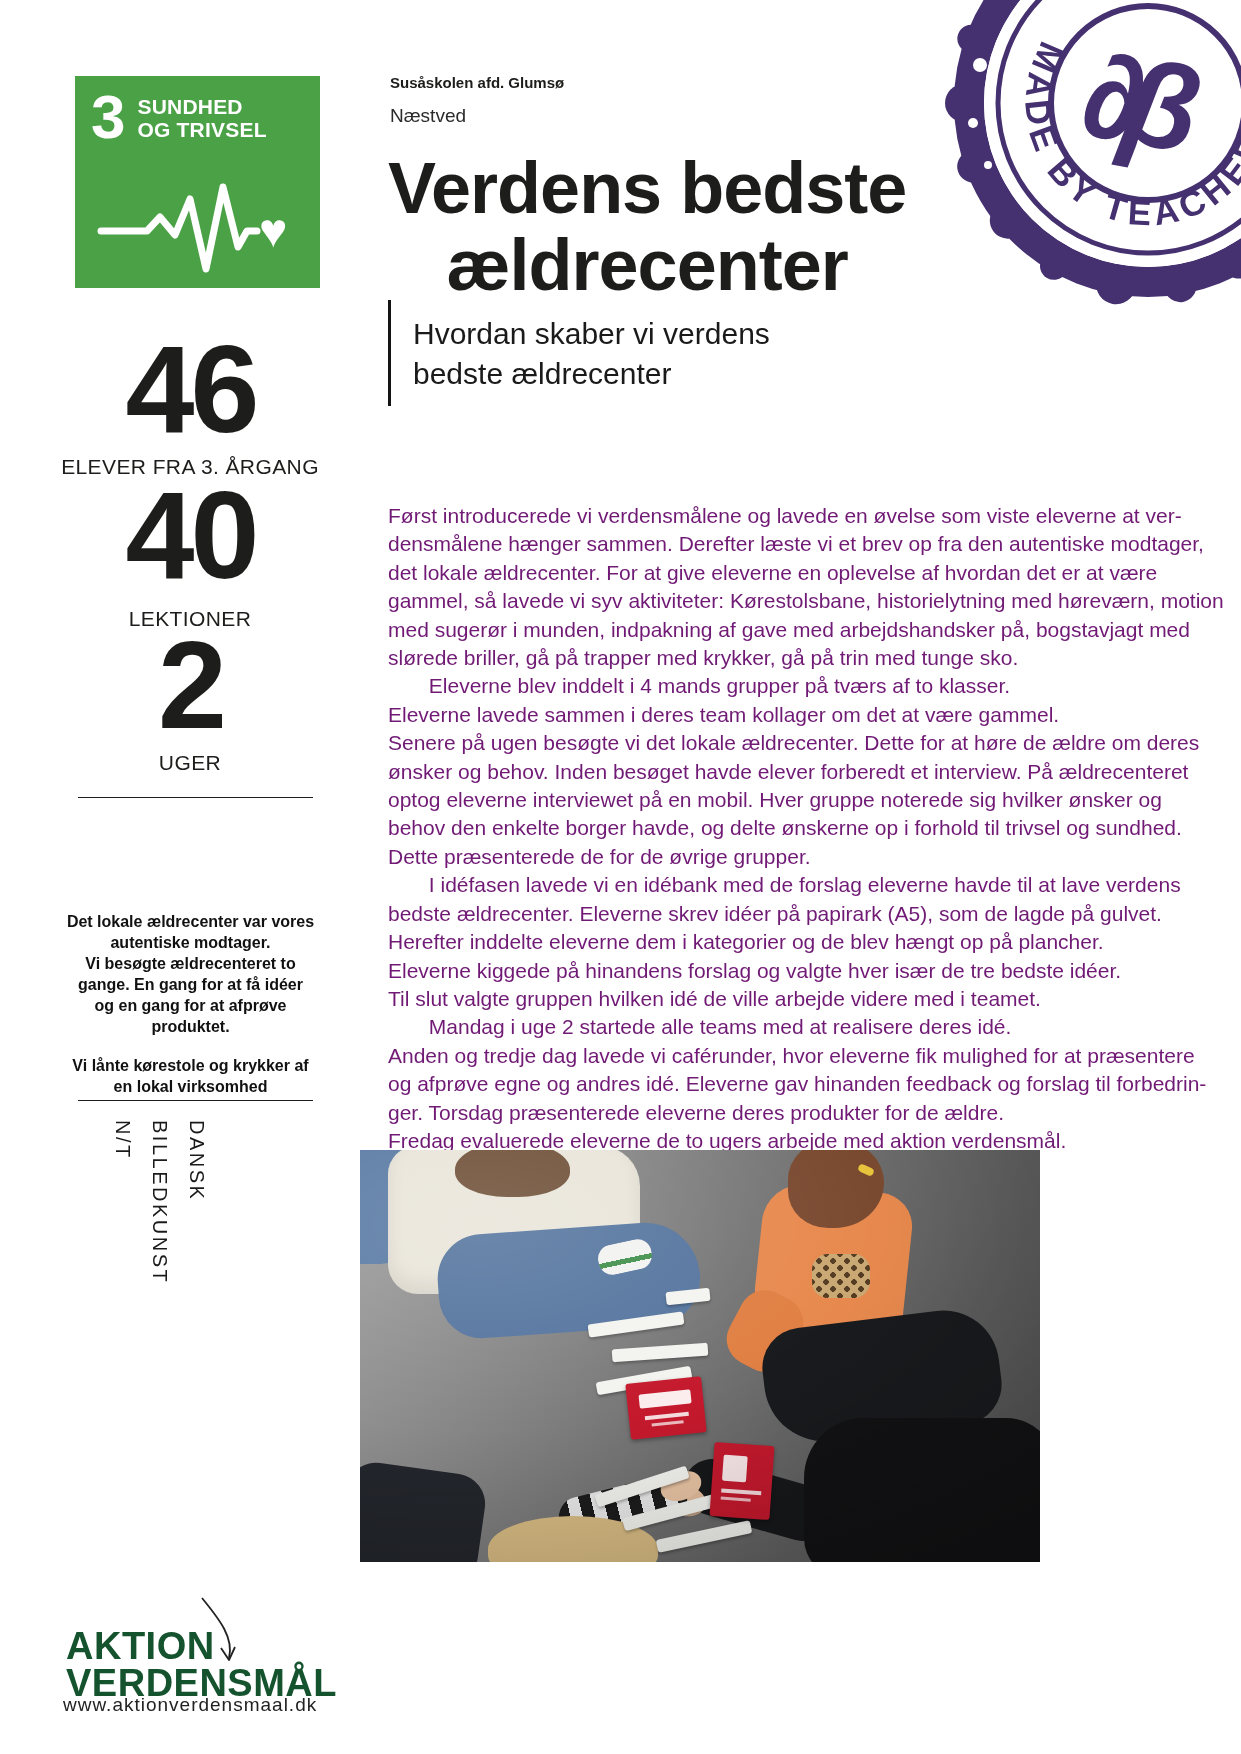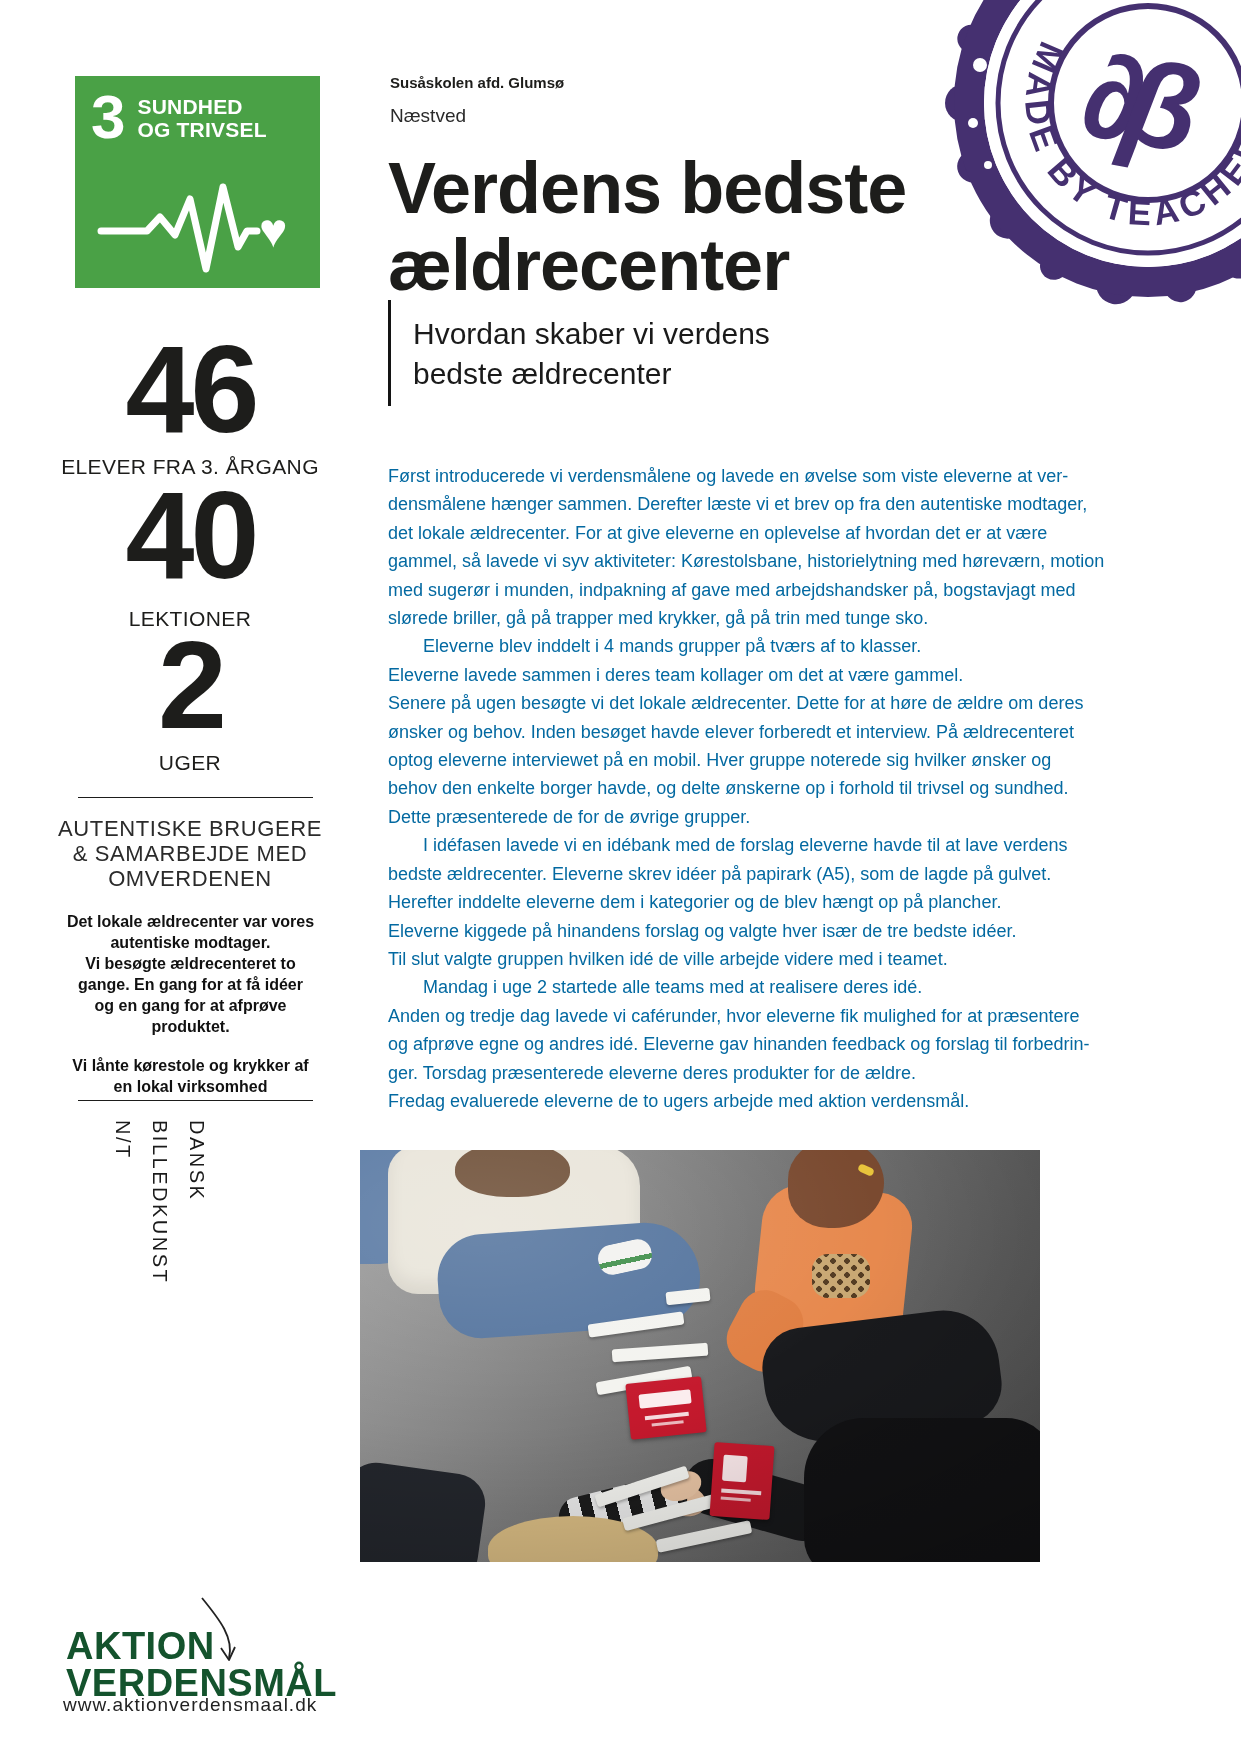--- a/index.html
+++ b/index.html
@@ -40,24 +40,24 @@
           white-space:pre-line;color:#222;font-family:"DejaVu Sans",sans-serif;}
   .arrow-icon{position:absolute;left:196px;top:1594px;}
   .logo{position:absolute;left:66px;top:1628px;font-size:38px;font-weight:700;line-height:37px;
         color:#14532d;letter-spacing:.5px;}
   .site-url{position:absolute;left:63px;top:1694px;font-size:19px;letter-spacing:1px;color:#222;text-decoration:none;}
 
   
   .school{position:absolute;left:390px;top:74px;font-size:15px;font-weight:700;}
   .city{position:absolute;left:390px;top:105px;font-size:19px;color:#2a2a2a;}
   .page-title{position:absolute;left:388px;top:150px;font-size:72px;line-height:77px;font-weight:700;
-              letter-spacing:-1px;color:#1d1d1b;white-space:pre-line;}
+              letter-spacing:-1px;color:#1d1d1b;white-space:pre-line;text-align:center;}
   .subtitle{position:absolute;left:388px;top:300px;border-left:3px solid #141414;
             padding:14px 0 12px 22px;font-size:30px;line-height:40px;color:#1a1a1a;white-space:pre-line;}
-  .body-text{position:absolute;left:388px;top:462px;font-size:18px;line-height:28.4px;color:#0369a1;}
+  .body-text{position:absolute;left:388px;top:502px;font-size:21px;line-height:28.4px;color:#701a75;}
   .body-line{white-space:pre;}
 
   
   .stamp{position:absolute;left:928px;top:-117px;width:440px;height:440px;}
   .stamp text{font-family:"Liberation Sans",sans-serif;}
   .stamp .arc{font-size:35px;font-weight:700;letter-spacing:5px;fill:#453070;}
   .monogram{font-family:"DejaVu Serif",serif;font-style:italic;font-weight:700;font-size:120px;
             letter-spacing:-18px;fill:#453070;}
 
   
@@ -164,23 +164,20 @@
   </div>
 
   <div class="stat-value v-students">46</div>
   <div class="stat-label l-students">ELEVER FRA 3. ÅRGANG</div>
   <div class="stat-value v-lessons">40</div>
   <div class="stat-label l-lessons">LEKTIONER</div>
   <div class="stat-value v-weeks">2</div>
   <div class="stat-label l-weeks">UGER</div>
 
   <div class="rule rule-1"></div>
-  <div class="side-heading">AUTENTISKE BRUGERE
-&amp; SAMARBEJDE MED
-OMVERDENEN</div>
   <div class="side-para side-para-1">Det lokale ældrecenter var vores
 autentiske modtager.
 Vi besøgte ældrecenteret to
 gange. En gang for at få idéer
 og en gang for at afprøve
 produktet.</div>
   <div class="side-para side-para-2">Vi lånte kørestole og krykker af
 en lokal virksomhed</div>
   <div class="rule rule-2"></div>
 

